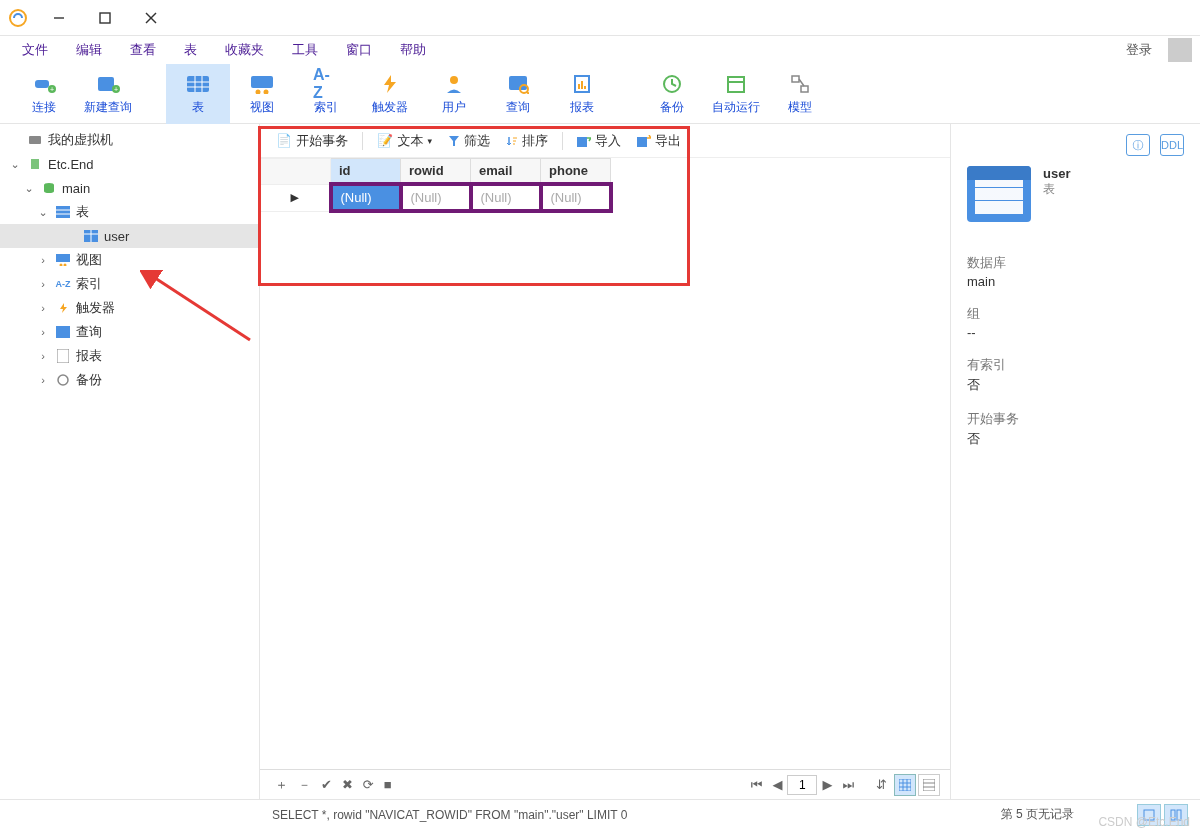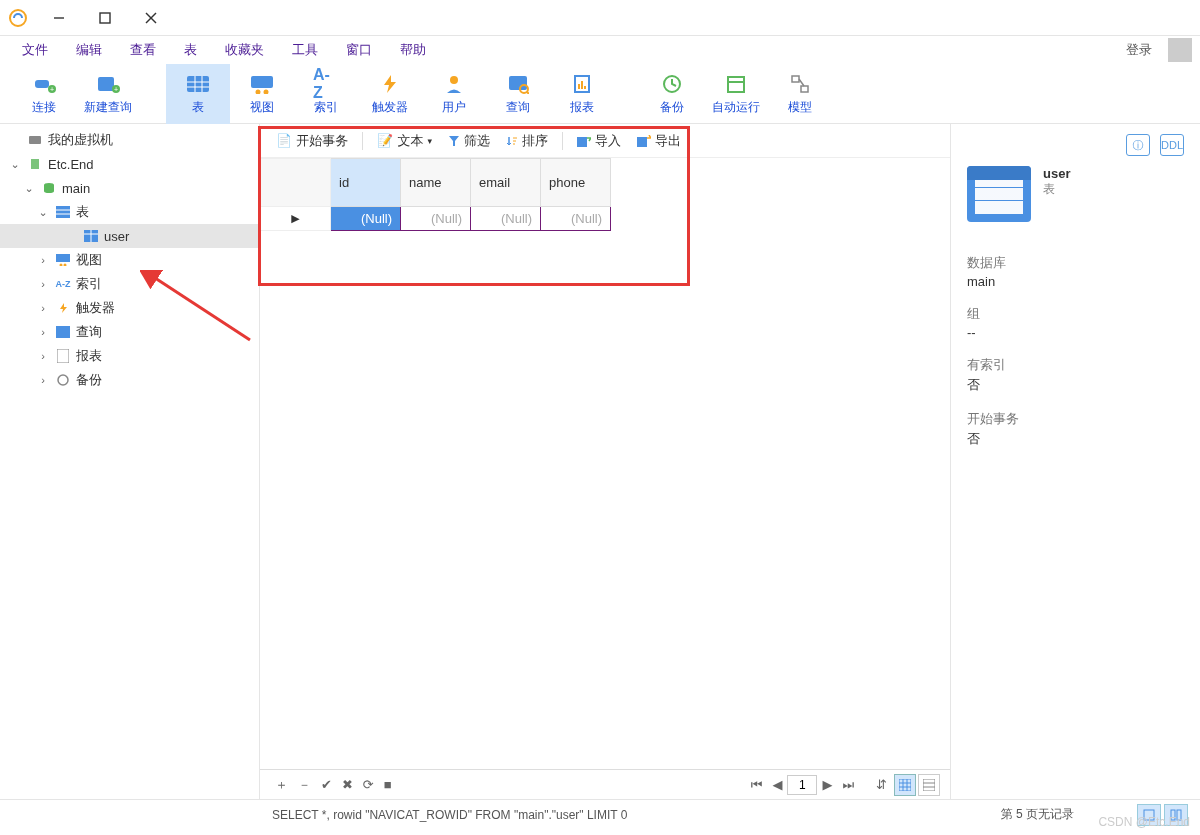--- a/index.html
+++ b/index.html
@@ -34,23 +34,23 @@
 .main { flex: 1; display: flex; flex-direction: column; position: relative; }
 .tabs { height: 34px; display: flex; align-items: flex-end; border-bottom: 1px solid #ccc; padding-left: 8px; }
 .tab { height: 30px; padding: 0 14px; display: flex; align-items: center; border: 1px solid transparent; cursor: pointer; gap: 6px; color: #888; }
 .tab.active { border: 1px solid #ccc; border-bottom: 1px solid #fff; background: #fff; color: #333; border-radius: 3px 3px 0 0; }
 .subtoolbar { height: 34px; display: flex; align-items: center; padding: 0 10px; border-bottom: 1px solid #eee; gap: 4px; }
 .subtoolbar .stb { display: flex; align-items: center; gap: 4px; padding: 2px 6px; cursor: pointer; }
 .subtoolbar .sep { width: 1px; height: 18px; background: #ddd; margin: 0 4px; }
 
 .grid { flex: 1; overflow: auto; position: relative; }
 .grid table { border-collapse: collapse; }
-.grid th { background: #f7f7f7; border: 1px solid #ddd; padding: 16px 8px; text-align: left; font-weight: normal; min-width: 70px; }
+.grid th { background: #f7f7f7; border: 1px solid #ddd; padding: 4px 8px; text-align: left; font-weight: bold; min-width: 70px; }
 .grid th.current { background: #d2e6fb; }
-.grid td { border: 1px solid #701a75; padding: 4px 8px; color: #aaa; min-width: 70px; text-align: right; }
+.grid td { border: 4px solid #701a75; padding: 4px 8px; color: #aaa; min-width: 70px; }
 .grid td.sel { background: #4a90e2; color: #fff; }
 .grid .rowptr { width: 18px; text-align: center; font-size: 11px; color: #333; border: 1px solid #eee; }
 
 .grid-footer { height: 30px; border-top: 1px solid #ddd; display: flex; align-items: center; padding: 0 10px; font-size: 13px; color: #666; }
 .grid-footer .pgbtn { cursor: pointer; padding: 0 5px; }
 .grid-footer .pgnum { width: 30px; border: 1px solid #ccc; text-align: center; height: 20px; font-size: 12px; }
 .grid-footer .spacer { flex: 1; }
 .grid-footer .viewbtn { width: 22px; height: 22px; border: 1px solid #ccc; display: inline-flex; align-items: center; justify-content: center; cursor: pointer; margin-left: 2px; }
 .grid-footer .viewbtn.active { background: #d2e6fb; border-color: #8bb; }
 
@@ -399,21 +399,21 @@
           <span>导出</span>
         </div>
     </div>
 
     <div class="grid">
       <table>
         <thead>
             <tr>
           <th class="rowptr"></th>
           <th class="current">id</th>
-          <th>name</th>
+          <th>rowid</th>
           <th>email</th>
           <th>phone</th>
         </tr>
           </thead>
         <tbody>
             <tr>
           <td class="rowptr">▶</td>
           <td class="sel">(Null)</td>
           <td>(Null)</td>
           <td>(Null)</td>

